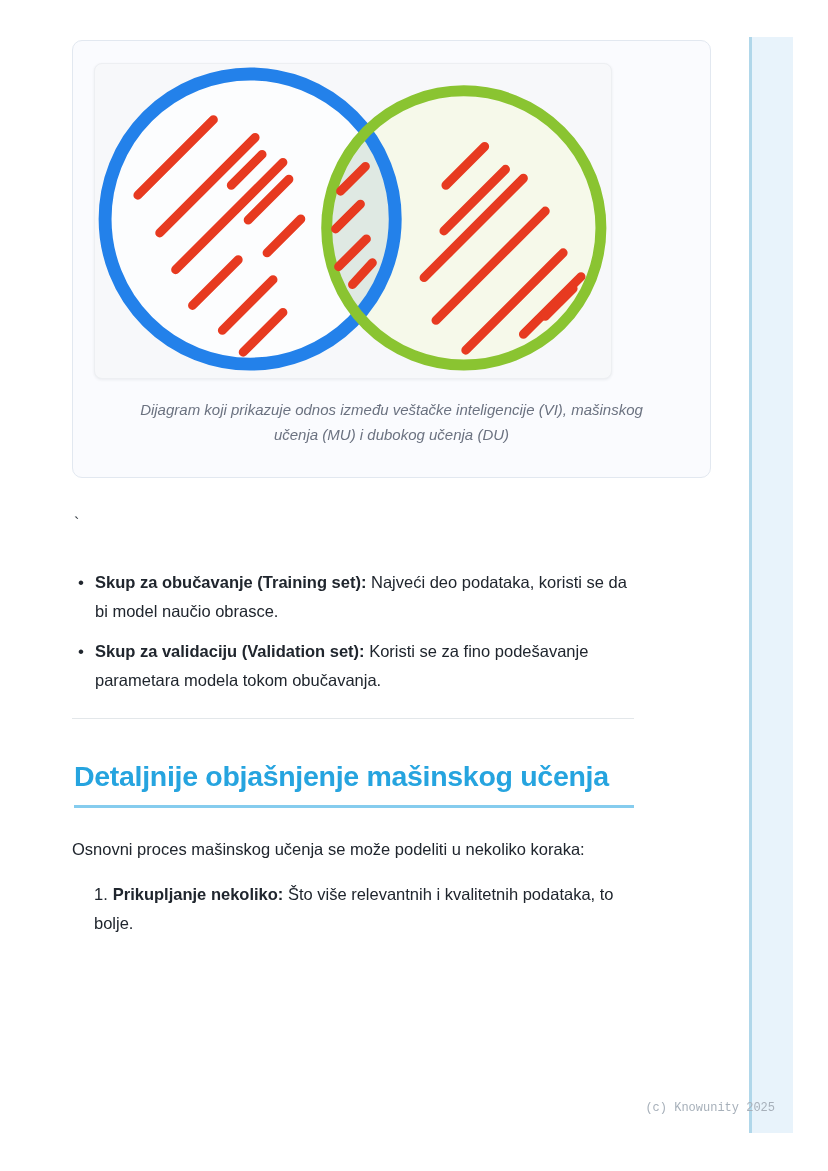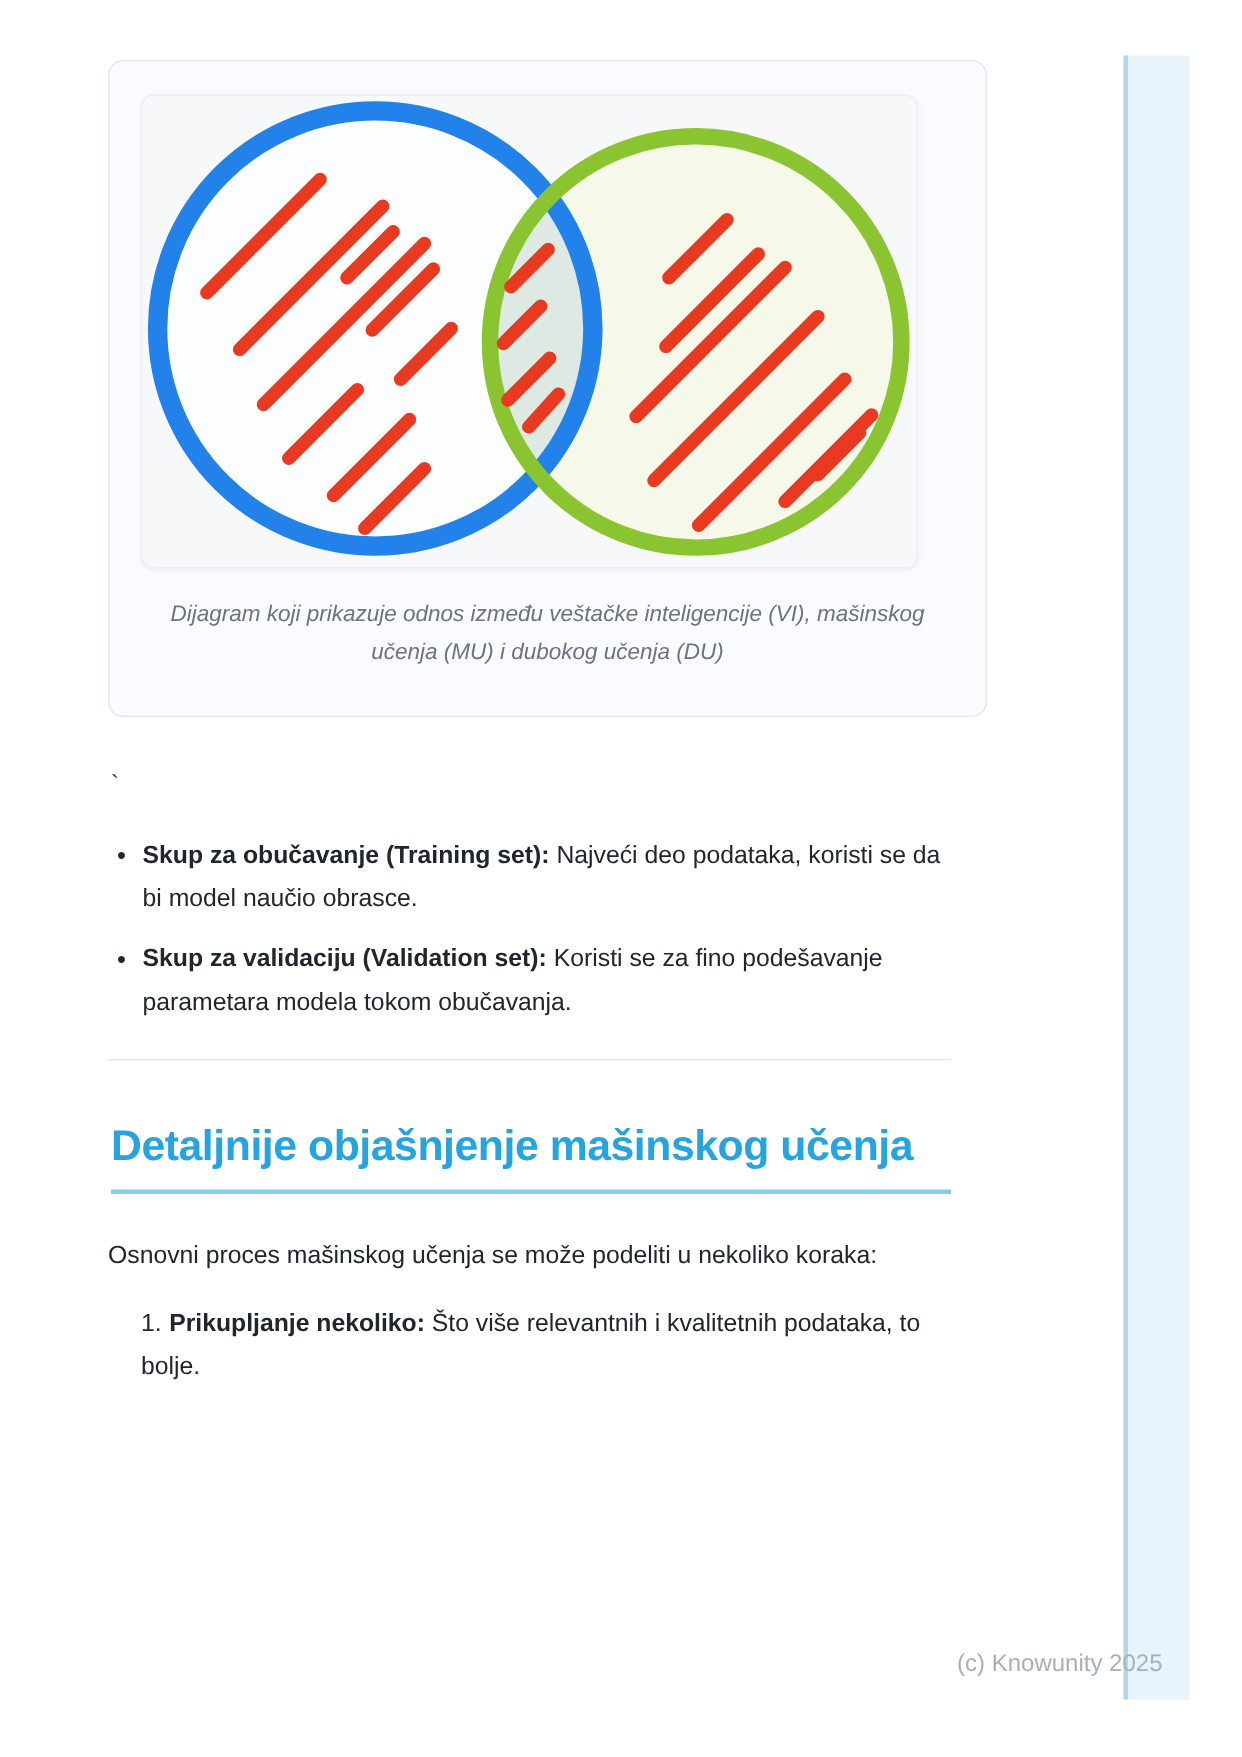--- a/index.html
+++ b/index.html
@@ -19,21 +19,21 @@
   .content {
     position: absolute;
     left: 72px;
     top: 0;
     width: 562px;
   }
   
   .figure-card {
     margin-top: 40px;
     box-sizing: border-box;
-    width: 586px;
+    width: 639px;
     background: #fafbfe;
     border: 1px solid var(--card-border, #e2e8f0);
     border-radius: 10px;
     padding: 22px 21px 30px 21px;
   }
   .figure-image {
     box-sizing: border-box;
     width: 518px;
     height: 316px;
     background: #f7f8fa;
@@ -61,21 +61,21 @@
   }
   p.body-par {
     margin: 26px 0 0 0;
     font-size: 16.5px;
     line-height: 30px;
   }
   p.body-par.justified { text-align: justify; }
   b, strong { font-weight: 700; }
   ul.bullet-list {
     list-style: none;
-    margin: 22px 0 0 0;
+    margin: 34px 0 0 0;
     padding: 0 0 0 23px;
   }
   ul.bullet-list li {
     position: relative;
     margin: 0 0 11px 0;
     font-size: 16.5px;
     line-height: 29px;
   }
   ul.bullet-list li::before {
     content: "•";
@@ -117,23 +117,24 @@
     top: 37px;
     width: 41px;
     height: 1096px;
     background: var(--strip-fill, #e8f3fb);
     border-left: 3px solid var(--strip-edge, #b0d7ea);
   }
   .watermark {
     position: absolute;
     right: 53px;
     top: 1101px;
-    font-size: 16px;
+    font-size: 12px;
     color: var(--watermark-gray, #a7b0ba);
     z-index: 5;
+    font-family: Liberation Mono, monospace;
   }
   
   .venn-blue-stroke  { stroke: var(--venn-blue, #2381ea); }
   .venn-green-stroke { stroke: var(--venn-green, #8ac431); }
   .venn-green-fill   { fill: var(--venn-green-fill, #f6f9ea); }
   .venn-overlap-fill { fill: var(--venn-overlap, #dfe9e3); }
   .venn-hatch        { stroke: var(--venn-red, #e73a20); }
 </style>
 </head>
 <body>

